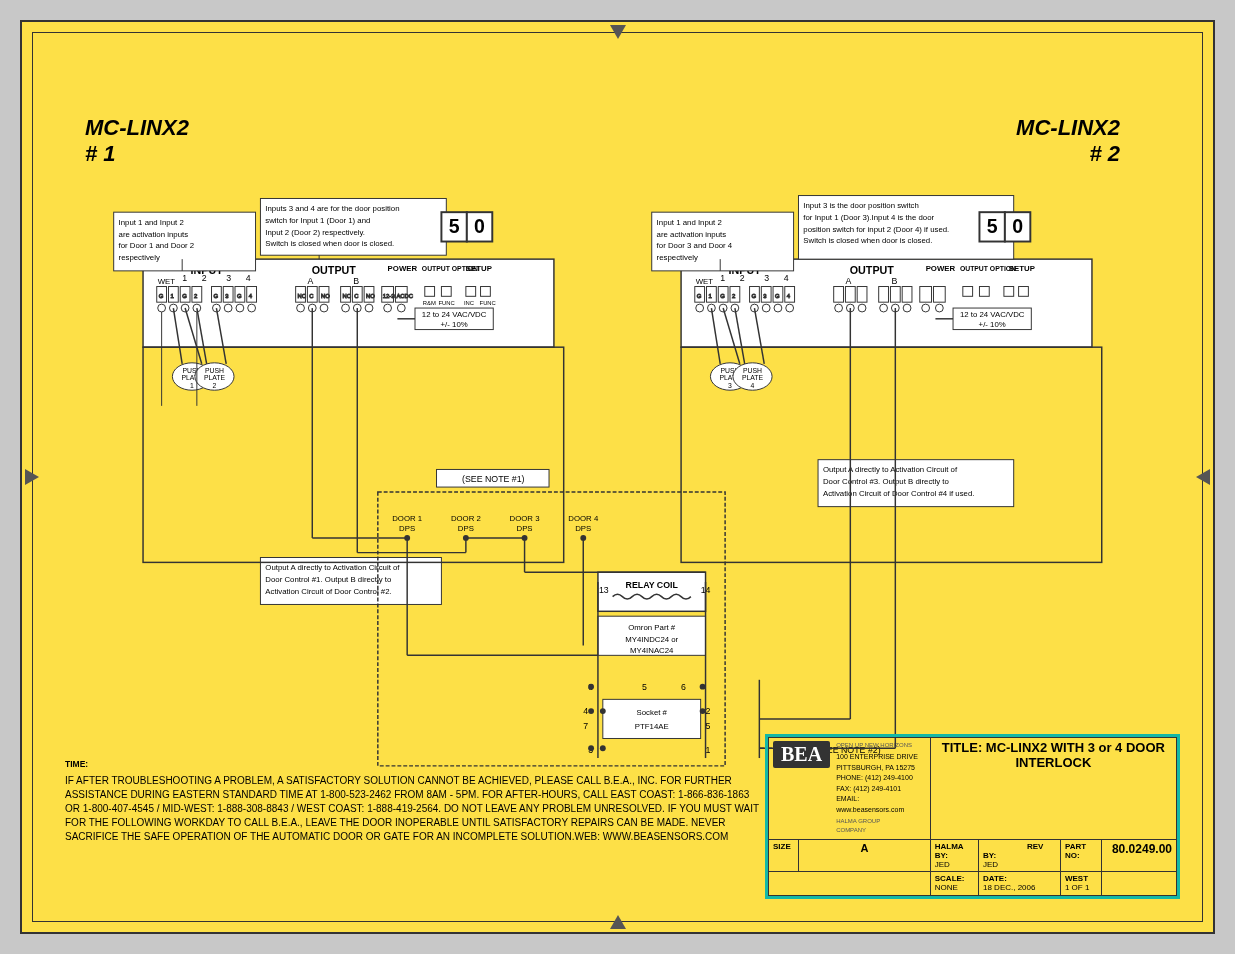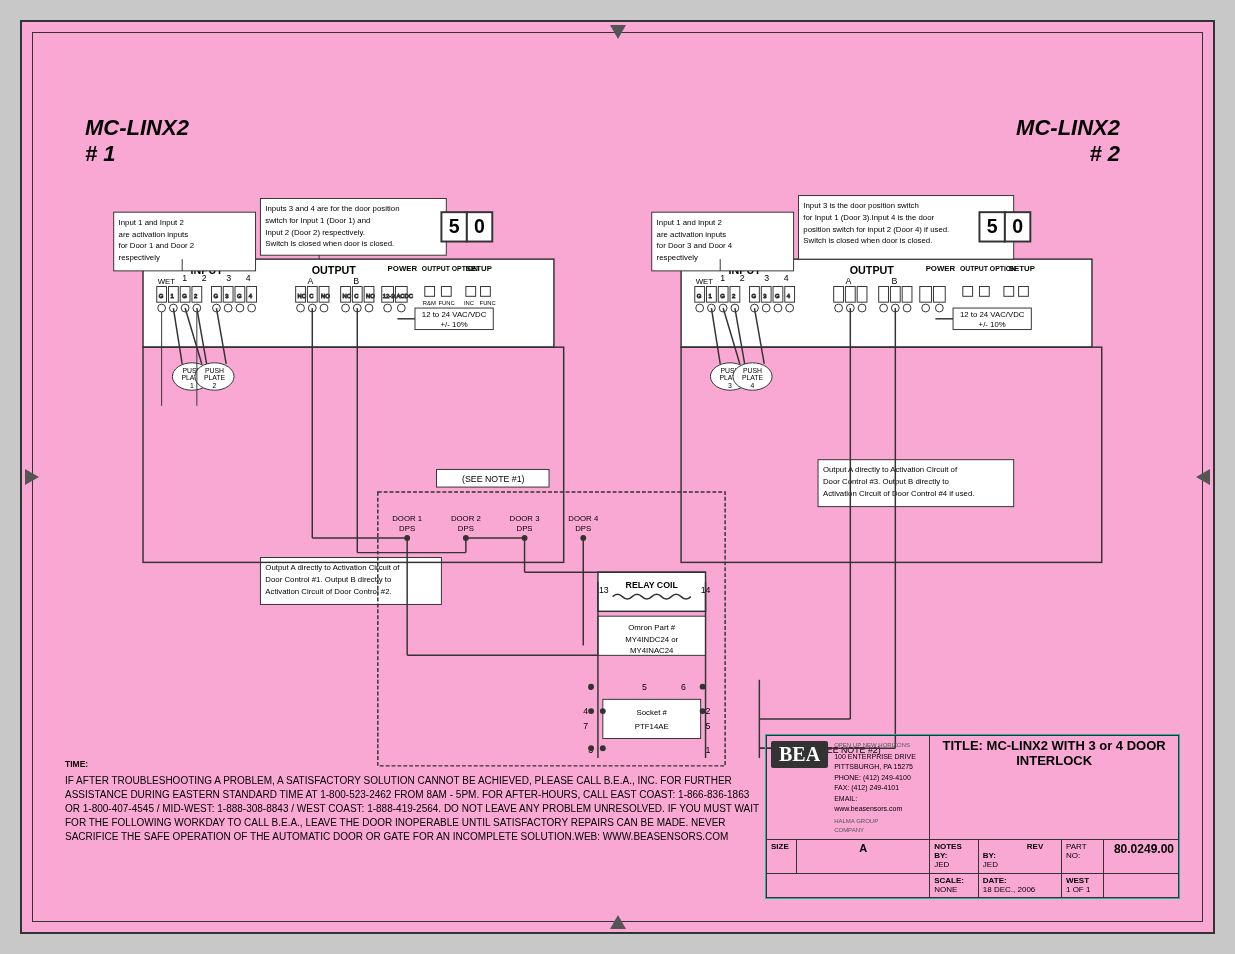--- a/index.html
+++ b/index.html
@@ -6,21 +6,21 @@
     body {
       width: 1235px;
       height: 954px;
       background: #c8c8c8;
       font-family: Arial, sans-serif;
       overflow: hidden;
     }
     .page {
       width: 1195px;
       height: 914px;
-      background: #f9a8d4;
+      background: #fde047;
       position: absolute;
       top: 20px;
       left: 20px;
       border: 2px solid #333;
     }
     
     .outer-border {
       position: absolute;
       top: 10px;
       left: 10px;
@@ -116,21 +116,21 @@
       line-height: 1.5;
     }
 
     
     .title-block {
       position: absolute;
       bottom: 0;
       right: 0;
       width: 415px;
       height: 165px;
-      border: 1px solid #14b8a6;
+      border: 3px solid #14b8a6;
     }
     .title-block table {
       width: 100%;
       height: 100%;
       border-collapse: collapse;
       font-size: 9px;
     }
     .title-block td {
       border: 1px solid #333;
       padding: 2px 4px;
@@ -554,29 +554,29 @@
                 </div>
               </td>
               <td colspan="4" class="title-main" style="font-size:13px; font-weight:bold;">TITLE: MC-LINX2 WITH 3 or 4
 DOOR INTERLOCK</td>
             </tr>
             <tr></tr>
             <tr>
               <td style="font-size:8px; font-weight:bold; width:30px;">SIZE</td>
               <td style="font-size:11px; font-weight:bold; text-align:center;">A</td>
               <td style="font-size:8px;">
-                <span style="font-weight:bold;">NOTES BY:</span><br>
+                <span style="font-weight:bold;">HALMA BY:</span><br>
                 <span>JED</span>
               </td>
               <td style="font-size:8px;">
                 <span style="font-weight:bold;padding-left:44px;">REV BY:</span><br>
                 <span>JED</span>
               </td>
               <td style="font-size:8px;">
-                <span style="font-weight:normal;">PART NO:</span>
+                <span style="font-weight:bold;">PART NO:</span>
               </td>
               <td style="font-size:12px; font-weight:bold;text-align:right;">80.0249.00</td>
             </tr>
             <tr>
               <td colspan="2"></td>
               <td style="font-size:8px;margin-left:32px;">
                 <span style="font-weight:bold;">SCALE:</span><br>
                 <span>NONE</span>
               </td>
               <td style="font-size:8px;">

